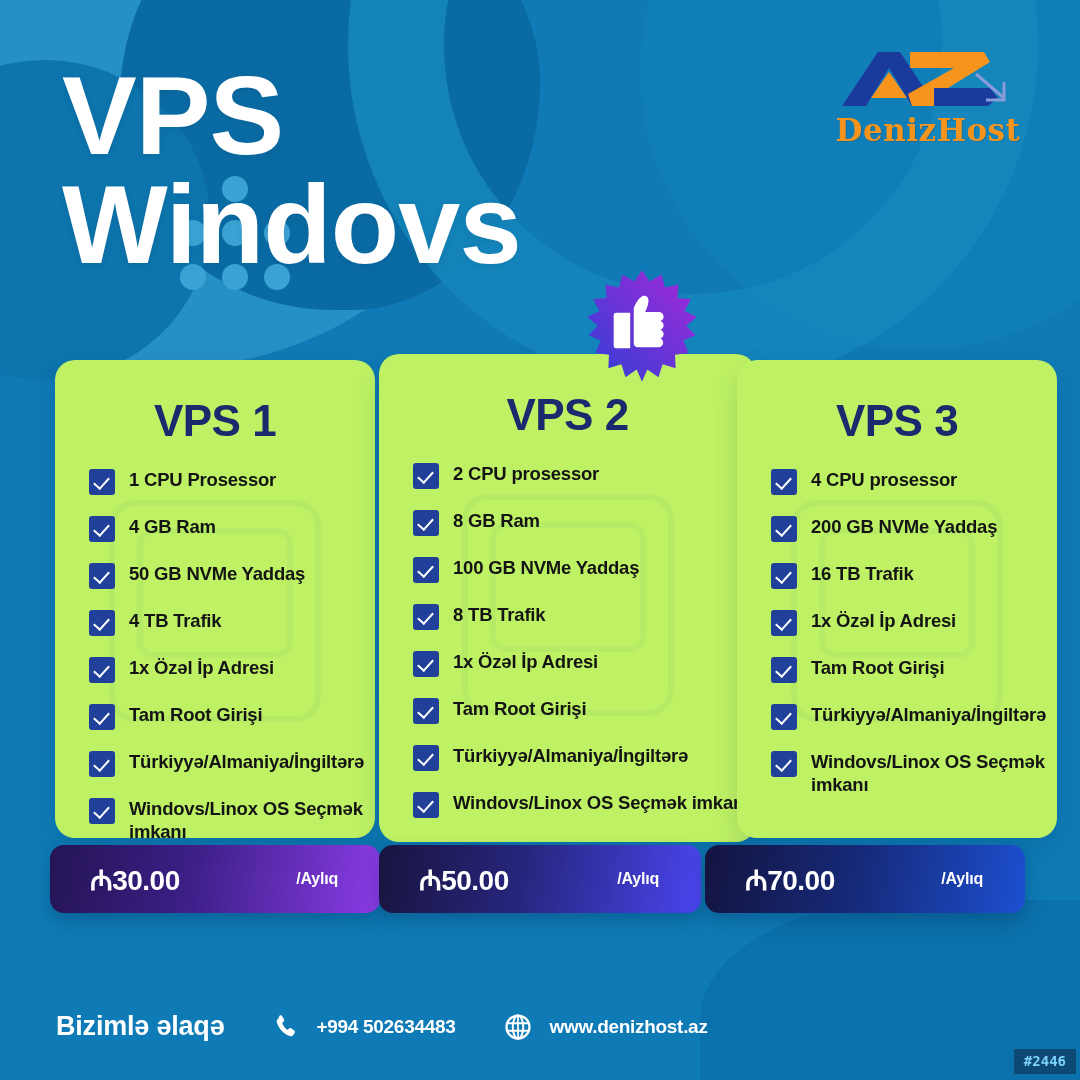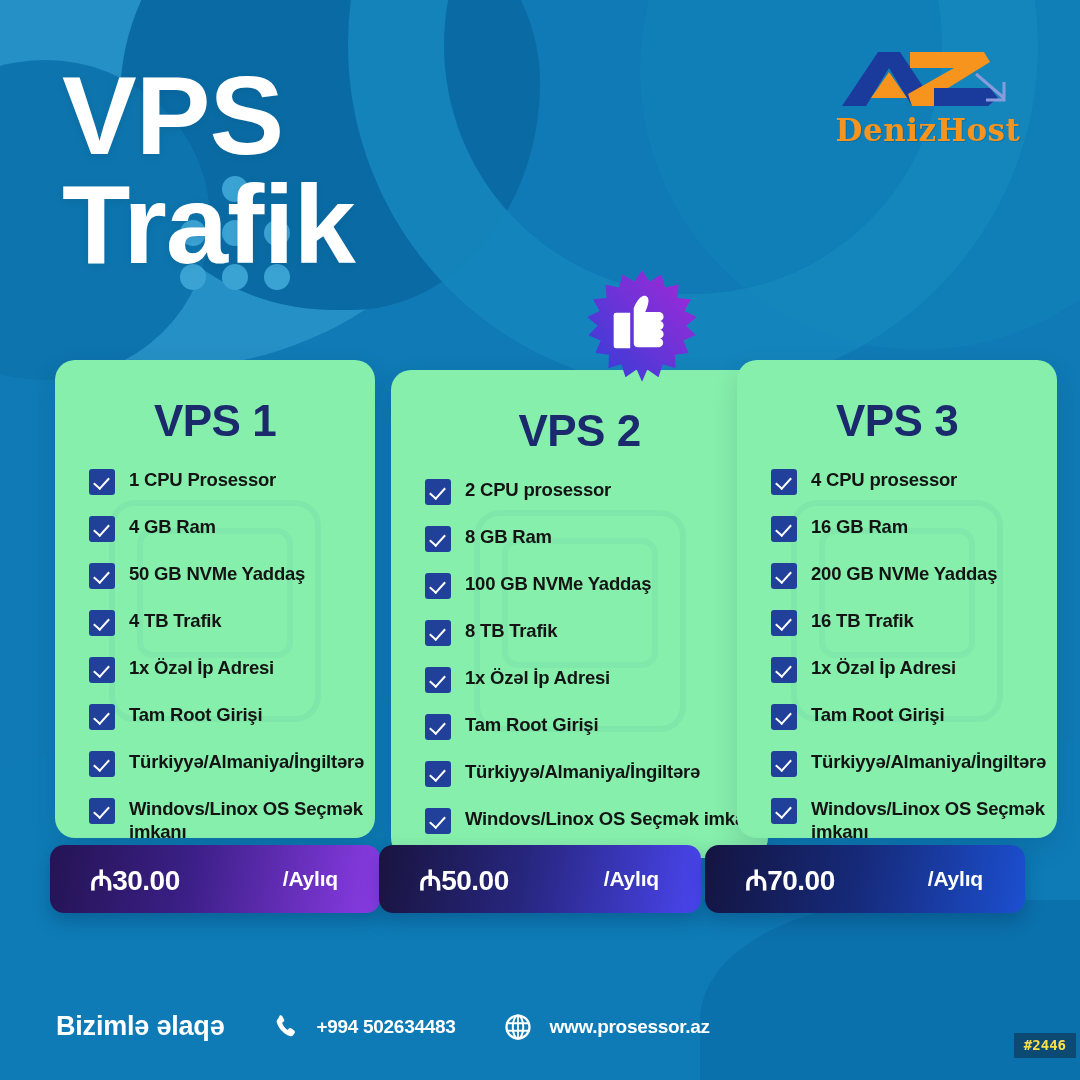--- a/index.html
+++ b/index.html
@@ -102,21 +102,21 @@
     width: 118px; height: 118px; z-index: 30;
   }
 
   
   .cards {
     position:absolute; left: 0; top: 0; width:1080px; height:1080px;
     z-index: 12;
   }
   .card {
     position:absolute;
-    background:#86efac;
+    background:#bef264;
     border-radius: 20px;
     box-shadow: 0 10px 26px rgba(3,42,70,.14);
     overflow:hidden;
   }
   .card .wm {
     position:absolute; left:50%; top:140px; transform:translateX(-50%);
     width: 200px; height: 210px;
     border: 6px solid rgba(0,72,130,.045);
     border-radius: 26px;
   }
@@ -164,39 +164,39 @@
     display:flex; align-items:center;
     box-shadow: 0 8px 18px rgba(3,25,60,.25);
     z-index: 14;
     color:#fff;
   }
   .price-amt {
     font-size: 28px; font-weight: 800; letter-spacing: -.5px;
     margin-left: 40px;
   }
   .price-per {
-    font-size: 21px; font-weight: 800; margin-left: auto; margin-right: 42px;
+    font-size: 16px; font-weight: 800; margin-left: auto; margin-right: 42px;
     letter-spacing:-.2px;
   }
 
   
   .footer {
     position:absolute; left: 0; bottom: 38px; width: 1080px;
     display:flex; align-items:center; z-index: 20;
     color:#ffffff;
   }
   .footer-label {
     margin-left: 56px; font-size: 27px; font-weight: 800; letter-spacing:-.2px;
   }
   .foot-item { display:flex; align-items:center; gap: 16px; margin-left: 48px; }
   .foot-item .txt { font-size: 19px; font-weight: 700; letter-spacing: -.3px; }
 
   .stamp {
-    position:absolute; right: 4px; bottom: 22px;
-    background:#0c4a73; color:#fde047;
+    position:absolute; right: 4px; bottom: 6px;
+    background:#0c4a73; color:#7dd3fc;
     font-size: 14px; font-weight:700;
     padding: 4px 10px 5px;
     font-family: "DejaVu Sans Mono", monospace;
     z-index: 40;
   }
 </style>
 </head>
 <body>
 
 <div class="canvas">
@@ -215,21 +215,21 @@
       <i style="left:42px;  top:44px;"></i>
       <i style="left:84px;  top:44px;"></i>
       <i style="left:0px;   top:88px;"></i>
       <i style="left:42px;  top:88px;"></i>
       <i style="left:84px;  top:88px;"></i>
     </div>
   </div>
 
   <div class="headline">
     <span>VPS</span>
-    <span class="l2">Trafik</span>
+    <span class="l2">Windovs</span>
   </div>
 
   <div class="logo">
     <svg width="180" height="72" viewBox="0 0 180 72">
       <path d="M4 60 L40 6 L62 6 L98 60 L74 60 L51 22 L28 60 Z" fill="#1a3a9c"></path>
       <path d="M33 52 L51 26 L69 52 Z" fill="#F7941E"></path>
       <path d="M72 6 L146 6 L152 16 L110 42 L150 42 L150 60 L74 60 L70 48 L116 22 L72 22 Z" fill="#F7941E"></path>
       <path d="M96 42 L152 42 L160 52 L150 60 L96 60 Z" fill="#1a3a9c"></path>
       <path d="M138 28 L166 52 M166 36 L166 54 L148 54" stroke="#8a9bdc" stroke-width="3" fill="none"></path>
     </svg>
@@ -284,21 +284,21 @@
             <span class="chk"></span>
             <span class="feat-txt">Türkiyyə/Almaniya/İngiltərə</span>
           </li>
         <li class="feat">
             <span class="chk"></span>
             <span class="feat-txt">Windovs/Linox OS Seçmək imkanı</span>
           </li>
       </ul>
     </div>
 
-    <div class="card" style="left:379px; top:370px; width:377px; height:488px;margin-left:12px;">
+    <div class="card" style="left:379px; top:354px; width:377px; height:488px;">
       <div class="wm"></div>
       <div class="card-title">VPS 2</div>
       <ul class="feat-list">
         <li class="feat">
             <span class="chk"></span>
             <span class="feat-txt">2 CPU prosessor</span>
           </li>
         <li class="feat">
             <span class="chk"></span>
             <span class="feat-txt">8 GB Ram</span>
@@ -330,24 +330,20 @@
       </ul>
     </div>
 
     <div class="card" style="left:737px; top:360px; width:320px; height:478px;">
       <div class="wm"></div>
       <div class="card-title">VPS 3</div>
       <ul class="feat-list">
         <li class="feat">
             <span class="chk"></span>
             <span class="feat-txt">4 CPU prosessor</span>
-          </li>
-        <li class="feat">
-            <span class="chk"></span>
-            <span class="feat-txt">16 GB Ram</span>
           </li>
         <li class="feat">
             <span class="chk"></span>
             <span class="feat-txt">200 GB NVMe Yaddaş</span>
           </li>
         <li class="feat">
             <span class="chk"></span>
             <span class="feat-txt">16 TB Trafik</span>
           </li>
         <li class="feat">
@@ -396,18 +392,18 @@
     </div>
 
     <div class="foot-item">
       <svg width="30" height="30" viewBox="0 0 24 24">
         <circle cx="12" cy="12" r="9.2" fill="none" stroke="#ffffff" stroke-width="1.8"></circle>
         <ellipse cx="12" cy="12" rx="4.2" ry="9.2" fill="none" stroke="#ffffff" stroke-width="1.6"></ellipse>
         <line x1="2.9" y1="9" x2="21.1" y2="9" stroke="#ffffff" stroke-width="1.6"></line>
         <line x1="2.9" y1="15" x2="21.1" y2="15" stroke="#ffffff" stroke-width="1.6"></line>
         <line x1="12" y1="2.8" x2="12" y2="21.2" stroke="#ffffff" stroke-width="1.4"></line>
       </svg>
-      <span class="txt">www.prosessor.az</span>
+      <span class="txt">www.denizhost.az</span>
     </div>
   </div>
 
   <div class="stamp">#2446</div>
 </div>
 
 </body></html>

